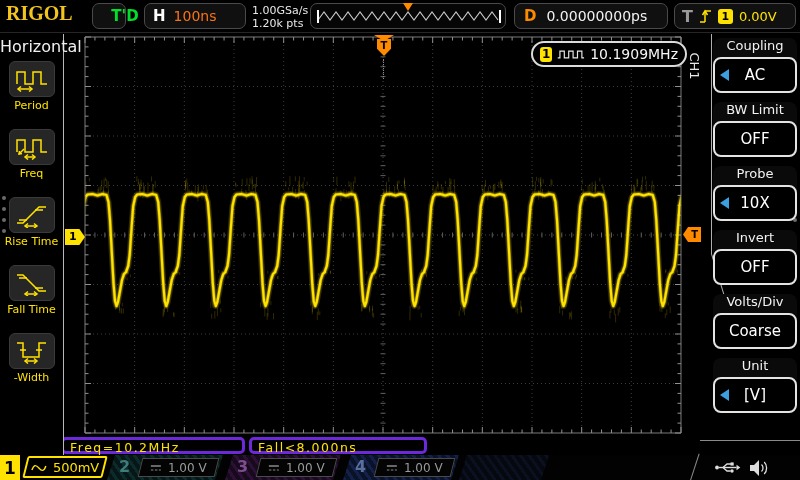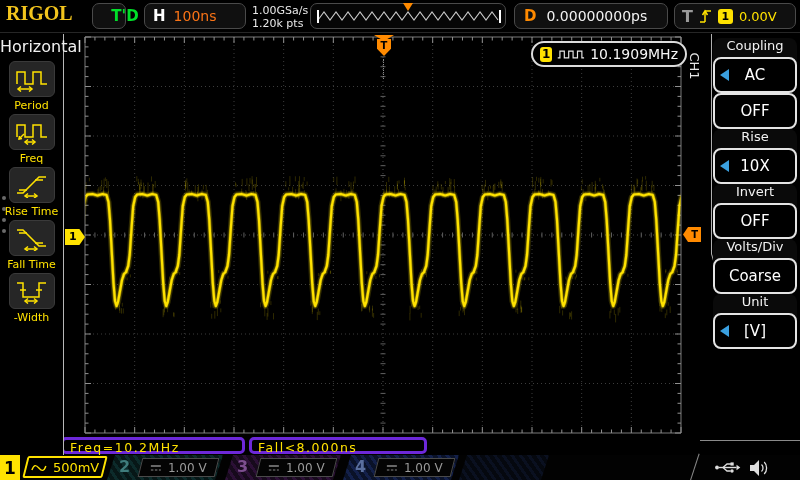--- a/index.html
+++ b/index.html
@@ -34,21 +34,21 @@
   .trig-badge { width:15px; height:15px; background:#ffe200; border-radius:3px;
                 color:#000; font-size:11px; font-weight:bold; display:flex;
                 align-items:center; justify-content:center; }
   .tbox .tlevel { color:#ffe200; font-size:13px;text-align:right; }
 
   
   .leftmenu { position:absolute; left:0; top:34px; width:64px; height:421px;
               background:#000; border-right:1px solid #b8b8b8; z-index:20; }
   .lm-title { color:#f0f0f0; font-size:16px; text-align:center; padding-top:3px; }
   .lm-items { display:flex; flex-direction:column; align-items:center; margin-top:5px; }
-  .lm-item { display:flex; flex-direction:column; align-items:center; height:53px; }
+  .lm-item { display:flex; flex-direction:column; align-items:center; height:68px; }
   .lm-btn { width:46px; height:36px; background:#262626; border:1px solid #3a3a3a;
             border-radius:6px; display:flex; align-items:center; justify-content:center; }
   .lm-label { color:#ffe200; font-size:11px; margin-top:2px; white-space:nowrap; }
   .lm-icon path, .lm-icon polyline { stroke:#ffe200; stroke-width:1.5; fill:none; }
   .page-dots-left { position:absolute; left:2px; top:162px; display:flex;
                     flex-direction:column; gap:7px; }
   .page-dots-left i { width:4px; height:4px; border-radius:50%; background:#6a6a6a; }
 
   
   .graticule { position:absolute; left:64px; top:34px; width:628px; height:421px;
@@ -89,21 +89,21 @@
               background:#b0b0b0; z-index:5; }
   .rm-diag { position:absolute; left:711px; top:254px; width:1px; height:47px;
              background:#b0b0b0; transform:rotate(-17deg); transform-origin:top left; z-index:5; }
   .rm-bline { position:absolute; left:700px; top:440px; width:100px; height:1px;
               background:#8a8a8a; z-index:5; }
   .ch-tab { position:absolute; left:672px; top:58px; width:44px; height:16px;
             transform:rotate(90deg); color:#e8e8e8; font-size:13px; text-align:center;
             z-index:6; }
   .rightmenu { position:absolute; left:713px; top:38px; width:84px; z-index:10;
                display:flex; flex-direction:column; }
-  .rm-item { background:#0a0a0a; border-radius:8px; }
+  .rm-item { margin-bottom:9px; background:#0a0a0a; border-radius:8px; }
   .rm-label { color:#f2f2f2; font-size:13px; text-align:center; height:19px; }
   .rm-value { position:relative; height:36px; background:#000; border:2px solid #e4e4e4;
               border-radius:8px; color:#fff; font-size:15px; display:flex;
               align-items:center; justify-content:center; }
   .rm-arrow { position:absolute; left:5px; top:50%; margin-top:-6px; width:0; height:0;
               border-top:6px solid transparent; border-bottom:6px solid transparent;
               border-right:9px solid #3aa0e0; }
   .page-dots-right { position:absolute; left:793px; top:205px; display:flex;
                      flex-direction:column; gap:9px; z-index:6; }
   .page-dots-right i { width:4px; height:4px; border-radius:50%; background:#6a6a6a; }
@@ -614,27 +614,28 @@
 
   <aside class="rightmenu">
     <div class="rm-item">
       <div class="rm-label">Coupling</div>
       <div class="rm-value">
         <span class="rm-arrow"></span>
         <span>AC</span>
       </div>
     </div>
     <div class="rm-item">
+      <div class="rm-label">BW Limit</div>
       <div class="rm-value">
 
         <span>OFF</span>
       </div>
     </div>
     <div class="rm-item">
-      <div class="rm-label">Rise</div>
+      <div class="rm-label">Probe</div>
       <div class="rm-value">
         <span class="rm-arrow"></span>
         <span>10X</span>
       </div>
     </div>
     <div class="rm-item">
       <div class="rm-label">Invert</div>
       <div class="rm-value">
 
         <span>OFF</span>

